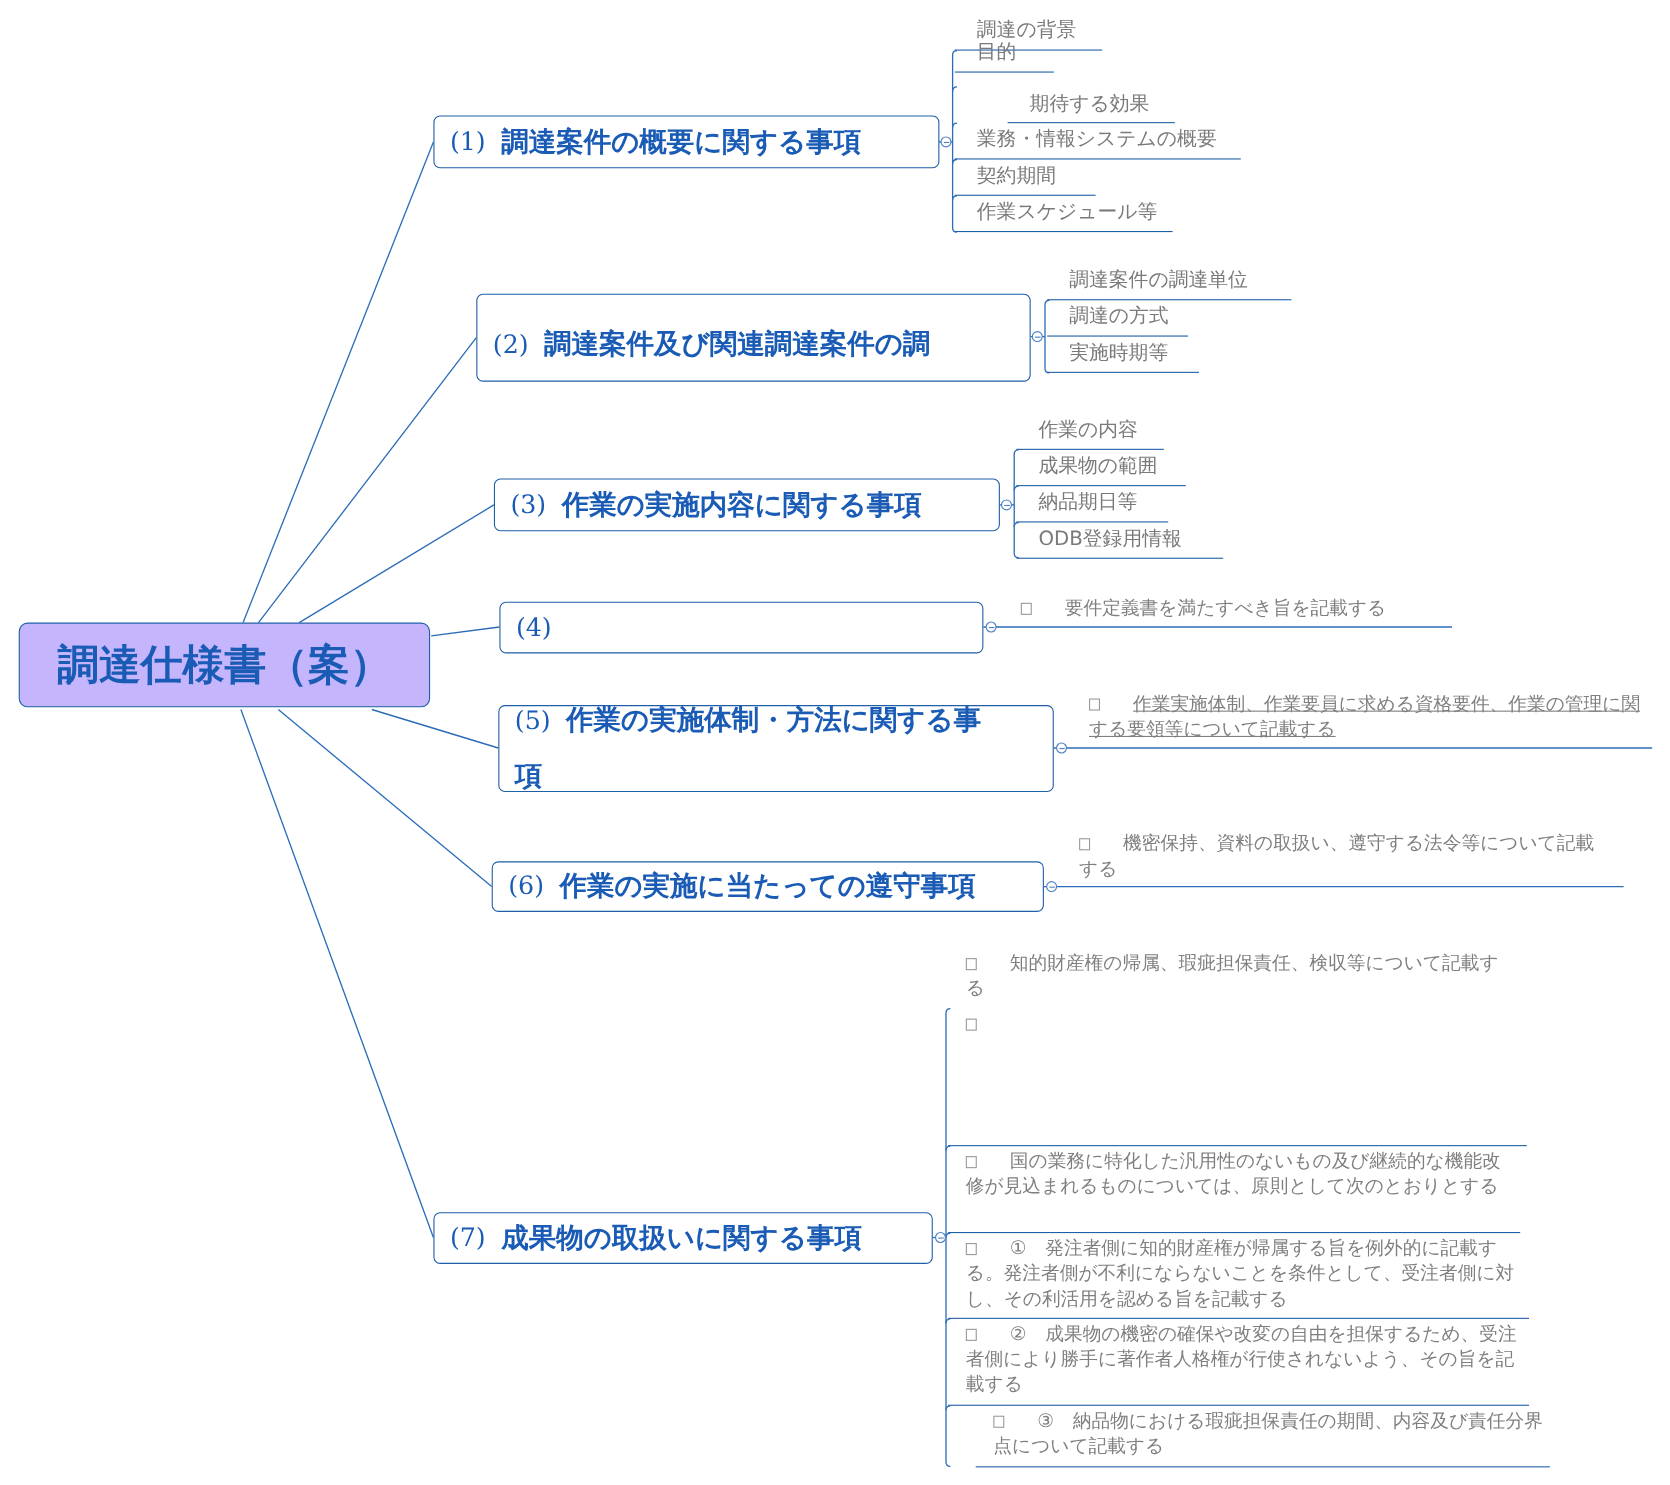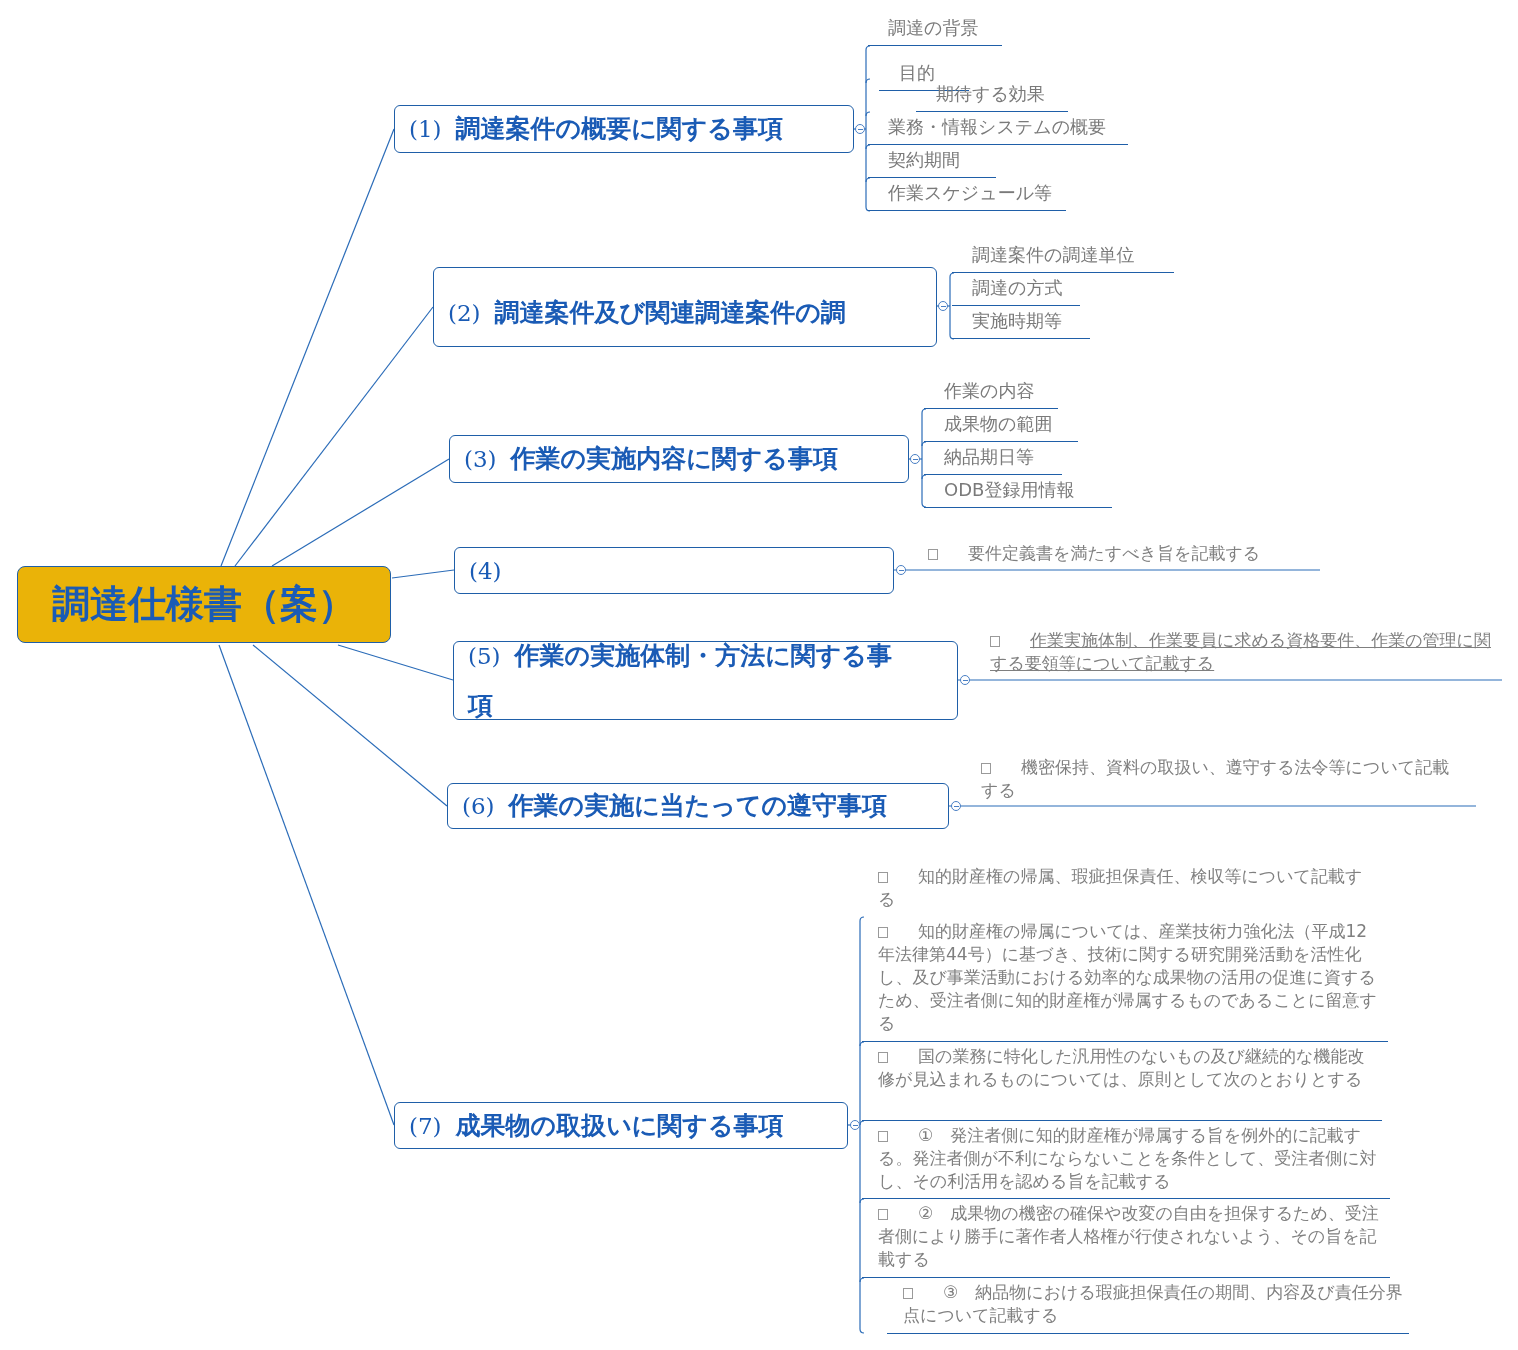--- a/index.html
+++ b/index.html
@@ -3,21 +3,21 @@
 <meta charset="utf-8">
 <style>
   html, body { margin: 0; padding: 0; background: #ffffff; }
   body { width: 1518px; height: 1350px; position: relative; overflow: hidden;
          font-family: "DejaVu Sans", "Liberation Sans", sans-serif; }
   #lines { position: absolute; left: 0; top: 0; width: 1518px; height: 1350px; pointer-events: none; }
   .root {
     position: absolute; left: 17px; top: 566px; width: 374px; height: 77px;
     border: 1.5px solid #1f5fa8; border-radius: 8px; box-sizing: border-box;
     display: flex; align-items: center; justify-content: center;
-    color: #1a5bb5; font-size: 38px; font-weight: bold; background: #eab308;
+    color: #1a5bb5; font-size: 38px; font-weight: bold; background: #c4b5fd;
   }
   .topic {
     position: absolute; border: 1.5px solid #1f5fa8; border-radius: 6px; box-sizing: border-box;
     color: #1a5bb5; font-size: 25px; font-weight: bold; background: #fff;
     padding: 6px 12px 6px 14px; line-height: 30px; display: flex; align-items: center;
   }
   .topic .num { font-weight: normal; font-family: "DejaVu Serif", "Liberation Serif", serif; margin-right: 14px; font-size: 23px; }
   .sub {
     position: absolute; color: #7a7a7a; font-size: 18px; line-height: 24px;
     border-bottom: 1.5px solid #1f5fa8; box-sizing: border-box; padding-left: 20px; white-space: nowrap;
@@ -81,21 +81,21 @@
 <div class="root">
   <span>調達仕様書（案）</span>
 </div>
 
 <div class="topic" style="left:394px; top:105px; width:460px; height:48px;">
   <span class="num">(1)</span>
   <span>調達案件の概要に関する事項</span>
 </div>
 <div class="collapse" style="left:855px; top:124px;"></div>
 <div class="sub" style="left:868px; top:16px; width:134px; height:30px;"><span>調達の背景</span></div>
-<div class="sub" style="left:868px; top:61px; width:90px; height:30px;margin-left:11px;"><span>目的</span></div>
+<div class="sub" style="left:868px; top:36px; width:90px; height:30px;"><span>目的</span></div>
 <div class="sub" style="left:916px; top:82px; width:152px; height:30px;font-family:Liberation Serif, serif;"><span>期待する効果</span></div>
 <div class="sub" style="left:868px; top:115px; width:260px; height:30px;"><span>業務・情報システムの概要</span></div>
 <div class="sub" style="left:868px; top:148px; width:128px; height:30px;"><span>契約期間</span></div>
 <div class="sub" style="left:868px; top:181px; width:198px; height:30px;"><span>作業スケジュール等</span></div>
 
 <div class="topic" style="left:433px; top:267px; width:504px; height:80px; align-items:flex-start; flex-direction:column; justify-content:center; padding-top:18px;">
   <div><span class="num">(2)</span><span>調達案件及び関連調達案件の調</span></div>
 </div>
 <div class="collapse" style="left:938px; top:301px;"></div>
 <div class="sub" style="left:952px; top:243px; width:222px; height:30px;"><span>調達案件の調達単位</span></div>
@@ -140,21 +140,21 @@
 
 <div class="topic" style="left:394px; top:1102px; width:454px; height:47px;">
   <span class="num">(7)</span>
   <span>成果物の取扱いに関する事項</span>
 </div>
 <div class="collapse" style="left:850px; top:1120px;"></div>
 <div class="note" style="left:862px; top:865px; width:520px; height:52px; padding-left:16px;">
   <span class="box"></span><span>知的財産権の帰属、瑕疵担保責任、検収等について記載する</span>
 </div>
 <div class="note ul" style="left:862px; top:920px; width:526px; height:122px; padding-left:16px;">
-  <span class="box"></span><span>知的財産権の帰属については、産業技術力強化法（平成12年法律第44号）に基づき、技術に関する研究開発活動を活性化し、及び事業活動における効率的な成果物の活用の促進に資するため、受注者側に知的財産権が帰属するものであることに留意する</span>
+  <span class="box"></span>
 </div>
 <div class="note ul" style="left:862px; top:1045px; width:520px; height:76px; padding-left:16px;">
   <span class="box"></span><span>国の業務に特化した汎用性のないもの及び継続的な機能改修が見込まれるものについては、原則として次のとおりとする</span>
 </div>
 <div class="note ul" style="left:862px; top:1124px; width:528px; height:75px; padding-left:16px;">
   <span class="box"></span><span>①　発注者側に知的財産権が帰属する旨を例外的に記載する。発注者側が不利にならないことを条件として、受注者側に対し、その利活用を認める旨を記載する</span>
 </div>
 <div class="note ul" style="left:862px; top:1202px; width:528px; height:76px; padding-left:16px;">
   <span class="box"></span><span>②　成果物の機密の確保や改変の自由を担保するため、受注者側により勝手に著作者人格権が行使されないよう、その旨を記載する</span>
 </div>

